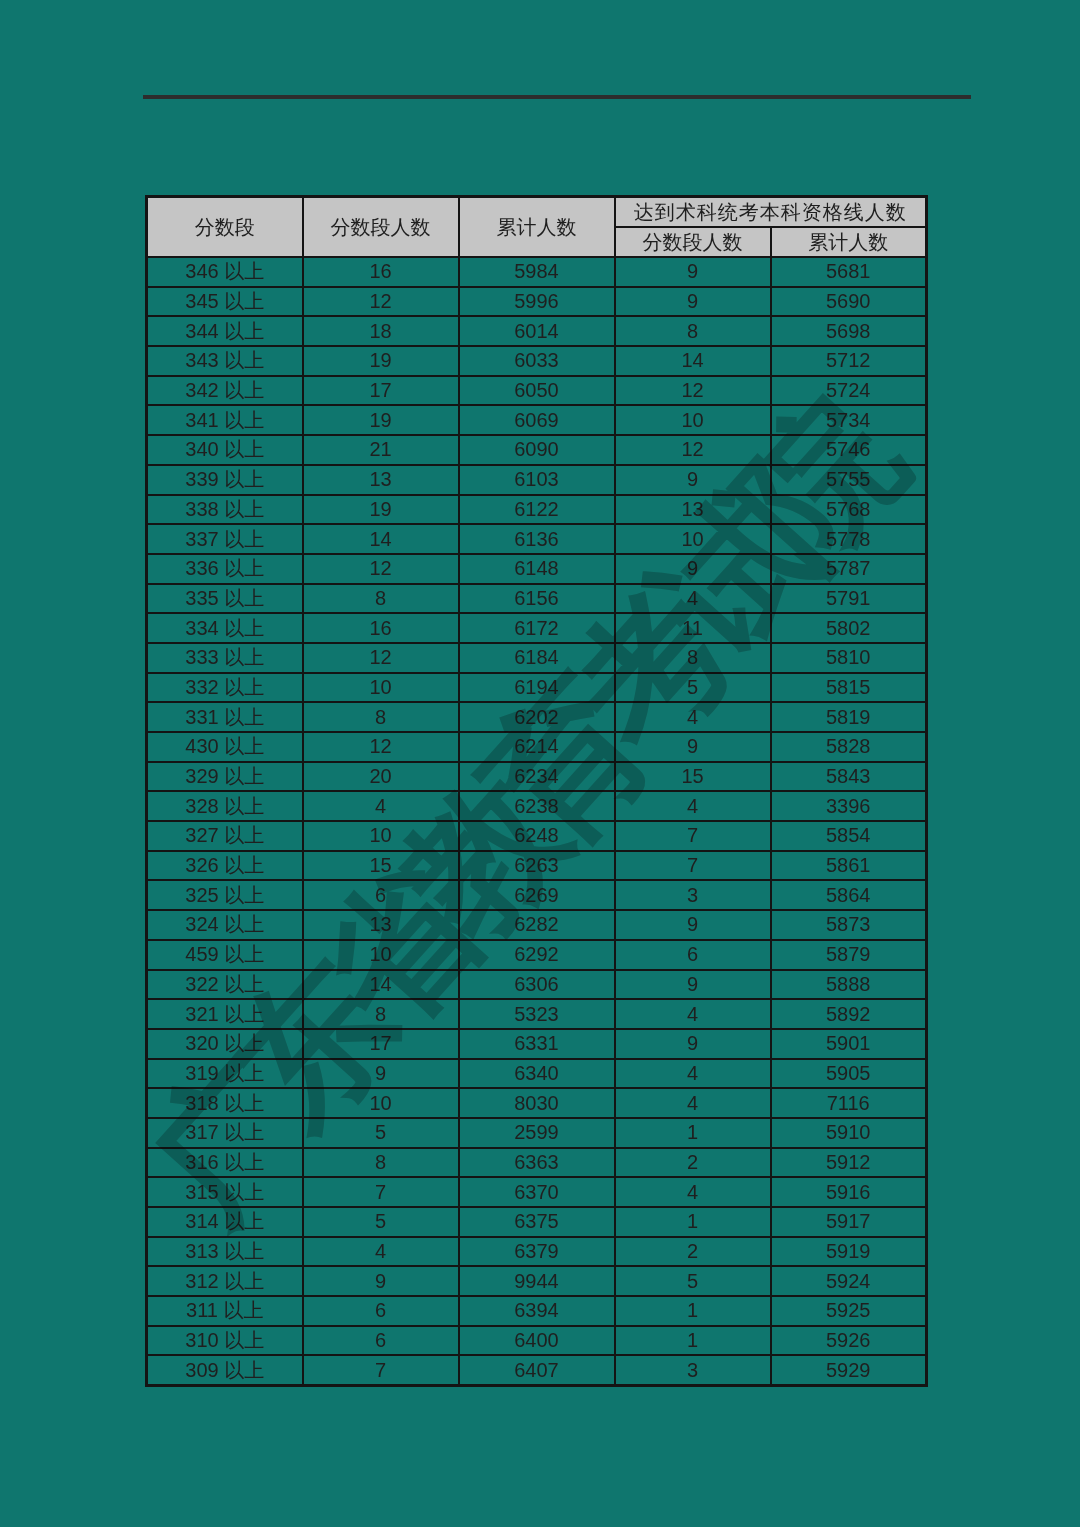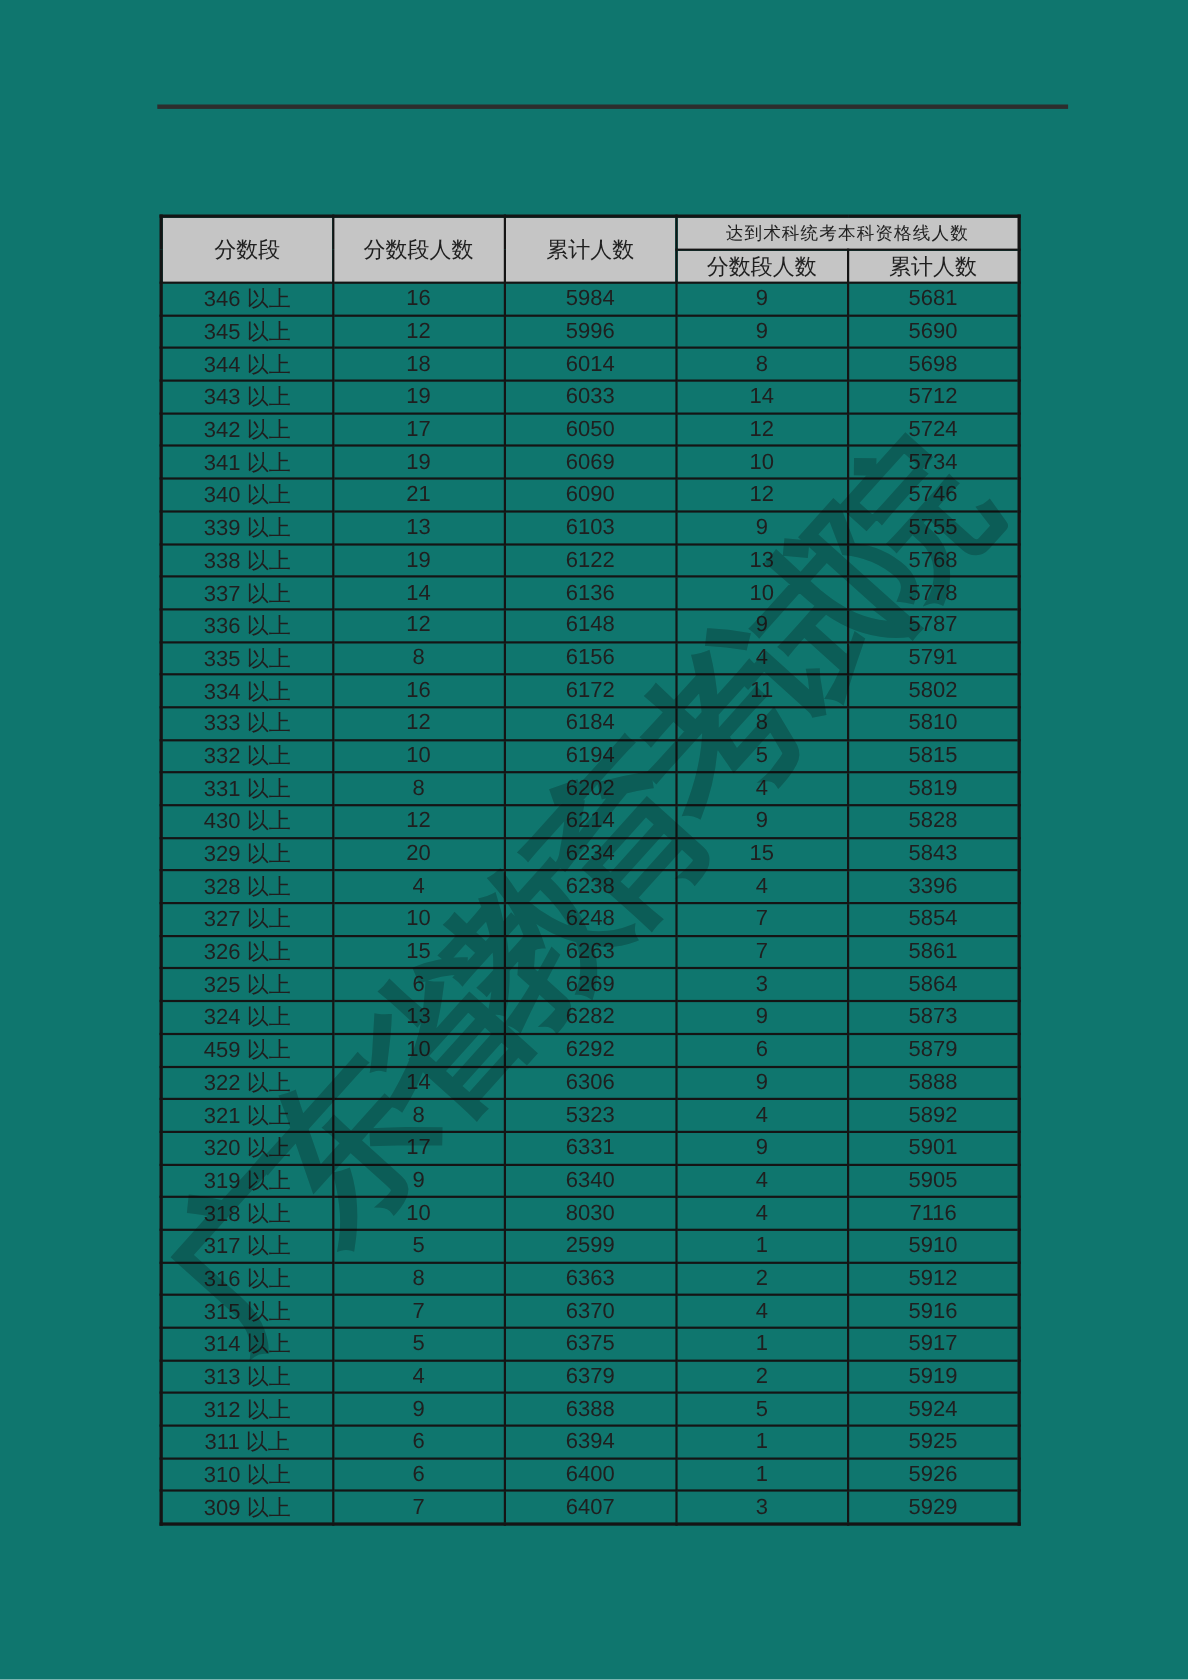--- a/index.html
+++ b/index.html
@@ -32,21 +32,21 @@
     padding:0;
     overflow:hidden;
   }
   .score-table thead th{
     background:#c5c5c5;
     font-size:20px;
     font-weight:normal;
     height:28px;
   }
   .score-table thead th.group-header{
-    font-size:16px;
+    font-size:20px;
     letter-spacing:1px;
   }
   .score-table tbody td{
     background:transparent;
     height:27.7px;
     font-size:20px;
   }
   .watermark{
     position:absolute;
     left:520px;top:820px;
@@ -324,21 +324,21 @@
         <tr>
           <td>313 以上</td>
           <td>4</td>
           <td>6379</td>
           <td>2</td>
           <td>5919</td>
         </tr>
         <tr>
           <td>312 以上</td>
           <td>9</td>
-          <td>6388</td>
+          <td>9944</td>
           <td>5</td>
           <td>5924</td>
         </tr>
         <tr>
           <td>311 以上</td>
           <td>6</td>
           <td>6394</td>
           <td>1</td>
           <td>5925</td>
         </tr>

